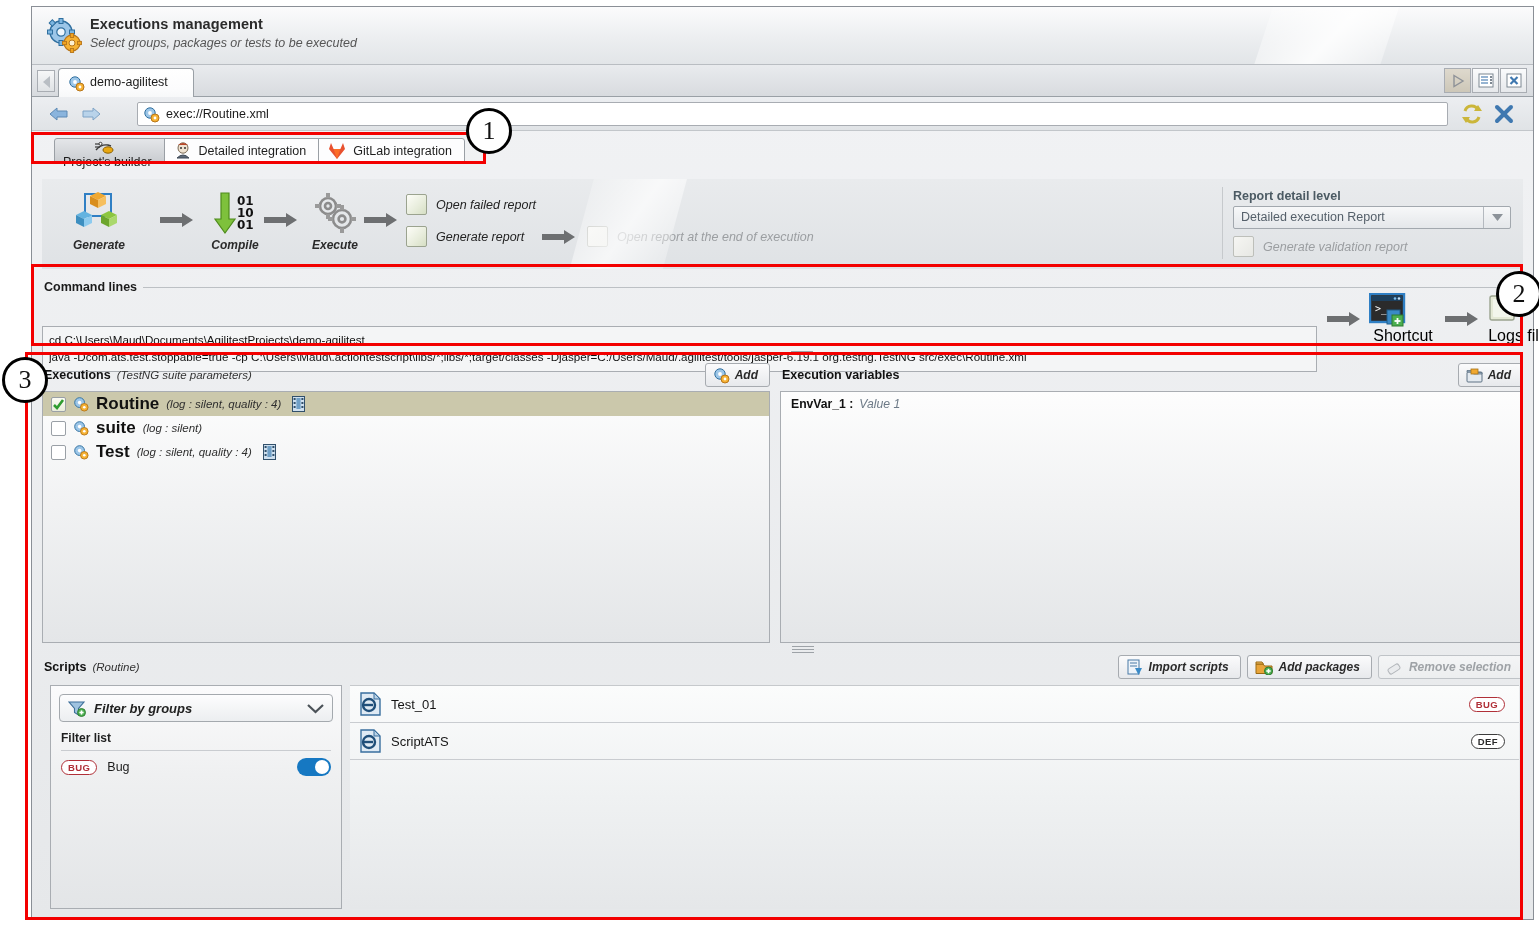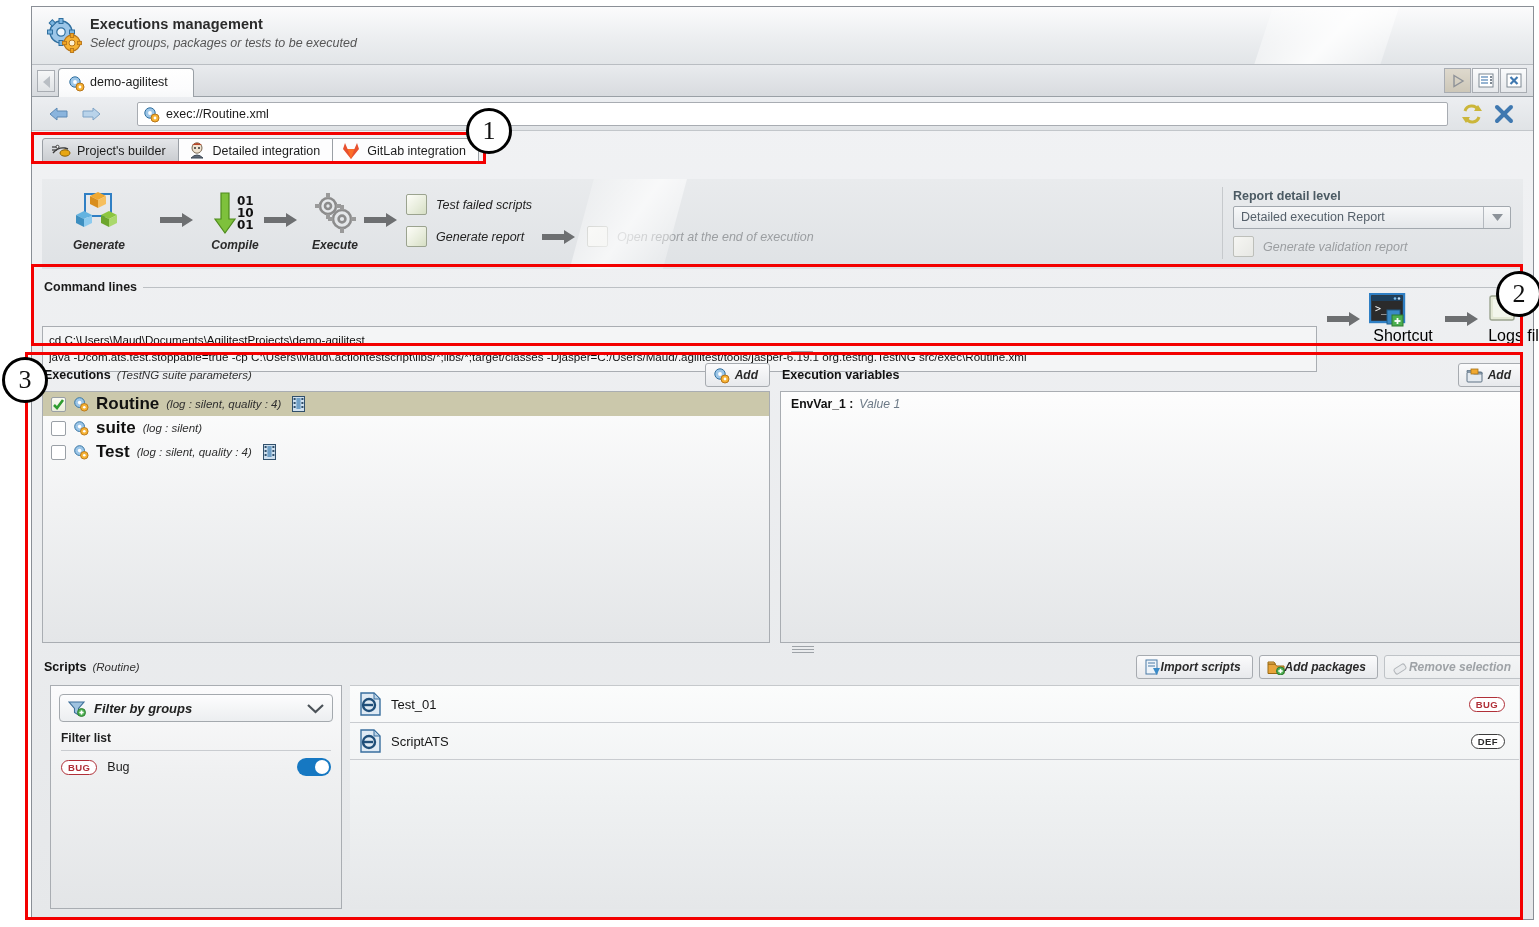--- a/index.html
+++ b/index.html
@@ -87,21 +87,21 @@
   .url-ic{position:absolute;top:6px;width:22px;height:22px;}
 
   
   .btabs{position:absolute;left:10px;top:131px;height:32px;display:flex;}
   .btab{
     height:26px;border:1px solid #9a9fa5;box-sizing:border-box;
     display:flex;align-items:center;padding:0 12px 0 8px;
     font-size:12.5px;color:#1d1d1d;background:#fdfdfe;
     margin-left:-1px;
   }
-  .btab:first-child{margin-left:0;border-radius:3px 0 0 3px;}
+  .btab:first-child{margin-left:12px;border-radius:3px 0 0 3px;flex-direction:column;}
   .btab:last-child{border-radius:0 3px 3px 0;}
   .btab.sel{background:linear-gradient(180deg,#e4e6e9 0%,#c8cbcf 100%);font-weight:normal;}
   .btab .bi{width:20px;height:18px;margin-right:6px;display:inline-block;}
 
   
   .pipe{
     position:absolute;left:10px;top:172px;right:10px;height:90px;
     background:linear-gradient(180deg,#e9ebed 0%,#dfe2e5 100%);
     box-sizing:border-box;overflow:hidden;
   }
@@ -189,21 +189,21 @@
   }
   .splitter-h i{display:block;height:1px;background:#9da2a7;margin-bottom:2px;}
   .splitter-v{position:absolute;left:760px;top:639px;width:22px;height:10px;}
   .splitter-v i{display:block;height:1px;background:#9da2a7;margin-bottom:2px;}
 
   
   .scripts{position:absolute;left:10px;top:648px;right:10px;bottom:6px;}
   .scripts-head{position:relative;height:26px;}
   .sbtns{position:absolute;right:0;top:0;display:flex;gap:6px;}
   .sbtn{
-    height:24px;display:flex;align-items:center;padding:0 11px 0 7px;
+    height:24px;display:flex;align-items:center;gap:6px;padding:0 11px 0 7px;
     border:1px solid #a7abb0;border-radius:3px;box-sizing:border-box;
     background:linear-gradient(180deg,#fbfbfc,#e7e9ec);
     font-size:12px;font-style:italic;font-weight:bold;color:#2a2a2a;cursor:pointer;
   }
   .sbtn.dis{color:#9ea2a6;border-color:#bfc3c7;background:linear-gradient(180deg,#f4f5f6,#eceeef);}
   .filterpane{
     position:absolute;left:8px;top:30px;width:292px;bottom:4px;
     background:linear-gradient(180deg,#fbfbfc 0%,#eff0f1 40%,#e3e5e7 100%);
     border:1px solid #a9adb2;box-sizing:border-box;padding:8px;
   }
@@ -483,21 +483,21 @@
     </div>
 
     <span class="arrow" style="left:322px;top:33px">
       <svg width="34" height="16" viewBox="0 0 34 16">
             <polygon points="0,5 22,5 22,1 33,8 22,15 22,11 0,11" fill="#6d6f71"></polygon>
           </svg>
     </span>
 
     <div class="chkrow" style="left:364px;top:15px">
       <span class="chkbox"></span>
-      <span class="chklbl">Test failed scripts</span>
+      <span class="chklbl">Open failed report</span>
     </div>
 
     <div class="chkrow" style="left:364px;top:47px">
       <span class="chkbox"></span>
       <span class="chklbl">Generate report</span>
     </div>
 
     <span class="arrow" style="left:500px;top:50px">
       <svg width="34" height="16" viewBox="0 0 34 16">
             <polygon points="0,5 22,5 22,1 33,8 22,15 22,11 0,11" fill="#6d6f71"></polygon>

